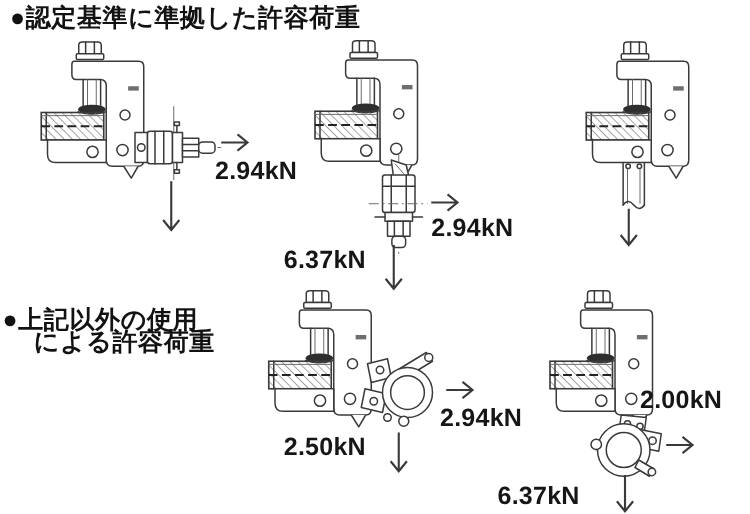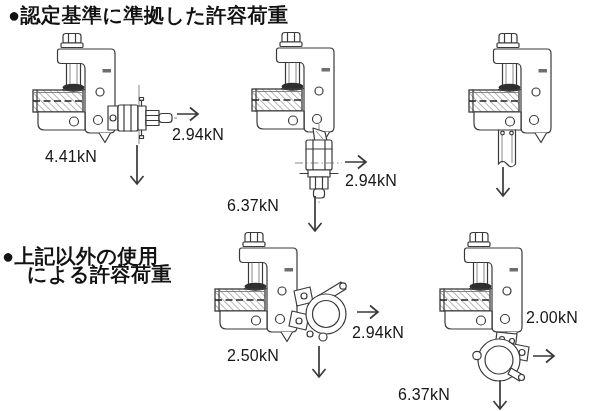--- a/index.html
+++ b/index.html
@@ -5,22 +5,23 @@
   html,body{margin:0;padding:0;background:#fff;}
   .canvas{
     position:relative;width:600px;height:411px;background:#ffffff;
     font-family:"Liberation Sans","DejaVu Sans",sans-serif;overflow:hidden;
   }
   .heading{
     position:absolute;font-weight:bold;font-size:20px;line-height:1.2;
     color:#121212;letter-spacing:0.5px;white-space:nowrap;
   }
   .load{
-    position:absolute;font-size:16px;color:#161616;white-space:nowrap;
+    position:absolute;font-size:20px;color:#161616;white-space:nowrap;
     letter-spacing:0.2px;
+    font-weight:bold;
   }
   .fig,.arrow{position:absolute;}
   svg{display:block;}
   .ink{stroke:#3a3a3a;stroke-width:1.2;fill:none;stroke-linejoin:round;stroke-linecap:round;}
   .inkw{stroke:#3a3a3a;stroke-width:1.2;fill:#ffffff;stroke-linejoin:round;}
   .thin{stroke:#6b6b6b;stroke-width:0.8;fill:none;}
   .axis{stroke:#6b6b6b;stroke-width:0.8;fill:none;stroke-dasharray:8 3 1.5 3;}
   .arrow path{stroke:#3a3a3a;stroke-width:1.7;fill:none;stroke-linejoin:miter;stroke-linecap:butt;}
 </style>
 </head>
@@ -89,21 +90,20 @@
         <line class="ink" x1="113.5" y1="100" x2="113.5" y2="106"></line>
         <rect class="inkw" x="111.5" y="67.5" width="4" height="2.8"></rect>
         <rect class="inkw" x="111.5" y="105.7" width="4" height="2.8"></rect>
         <rect class="inkw" x="118" y="80.5" width="13" height="15"></rect>
         <line class="ink" x1="118" y1="85.5" x2="131" y2="85.5"></line>
         <line class="ink" x1="118" y1="90.5" x2="131" y2="90.5"></line>
         <rect class="inkw" x="131" y="83.5" width="13" height="9" rx="3"></rect>
       </g>
     </svg>
   </div>
-  <div class="load" style="left:45px;top:148px;">4.41kN</div>
   <div class="arrow" style="left:128px;top:144px;">
     <svg width="18" height="42" viewBox="0 0 18 42">
         <path d="M9 1 V40 M2.5 32 L9 40 L15.5 32"></path>
       </svg>
   </div>
   <div class="arrow" style="left:176px;top:105px;">
     <svg width="30" height="18" viewBox="0 0 30 18">
         <path d="M1 9 H21.5 M14 2.5 L22 9 L14 15.5"></path>
       </svg>
   </div>
@@ -204,21 +204,21 @@
         <path class="inkw" d="M74 114 L94 118 L92 132 L72 128 Z"></path>
         <circle class="inkw" cx="87" cy="123.5" r="3"></circle>
         <circle class="inkw" cx="64" cy="131" r="21"></circle>
         <circle class="inkw" cx="64" cy="131" r="14"></circle>
         <circle class="inkw" cx="42" cy="126.5" r="4.2"></circle>
         <path class="inkw" d="M76 139 L88 146 L84.5 152 L73 145 Z"></path>
         <circle class="inkw" cx="86.5" cy="148.5" r="3"></circle>
       </g>
     </svg>
   </div>
-  <div class="load" style="left:526px;top:309px;">2.00kN</div>
+  <div class="load" style="left:512px;top:309px;">2.00kN</div>
   <div class="arrow" style="left:532px;top:347px;">
     <svg width="30" height="18" viewBox="0 0 30 18">
         <path d="M1 9 H21.5 M14 2.5 L22 9 L14 15.5"></path>
       </svg>
   </div>
   <div class="load" style="left:398px;top:386px;">6.37kN</div>
   <div class="arrow" style="left:491px;top:380px;">
     <svg width="18" height="31" viewBox="0 0 18 31">
         <path d="M9 0 V29 M2.5 21 L9 29 L15.5 21"></path>
       </svg>

